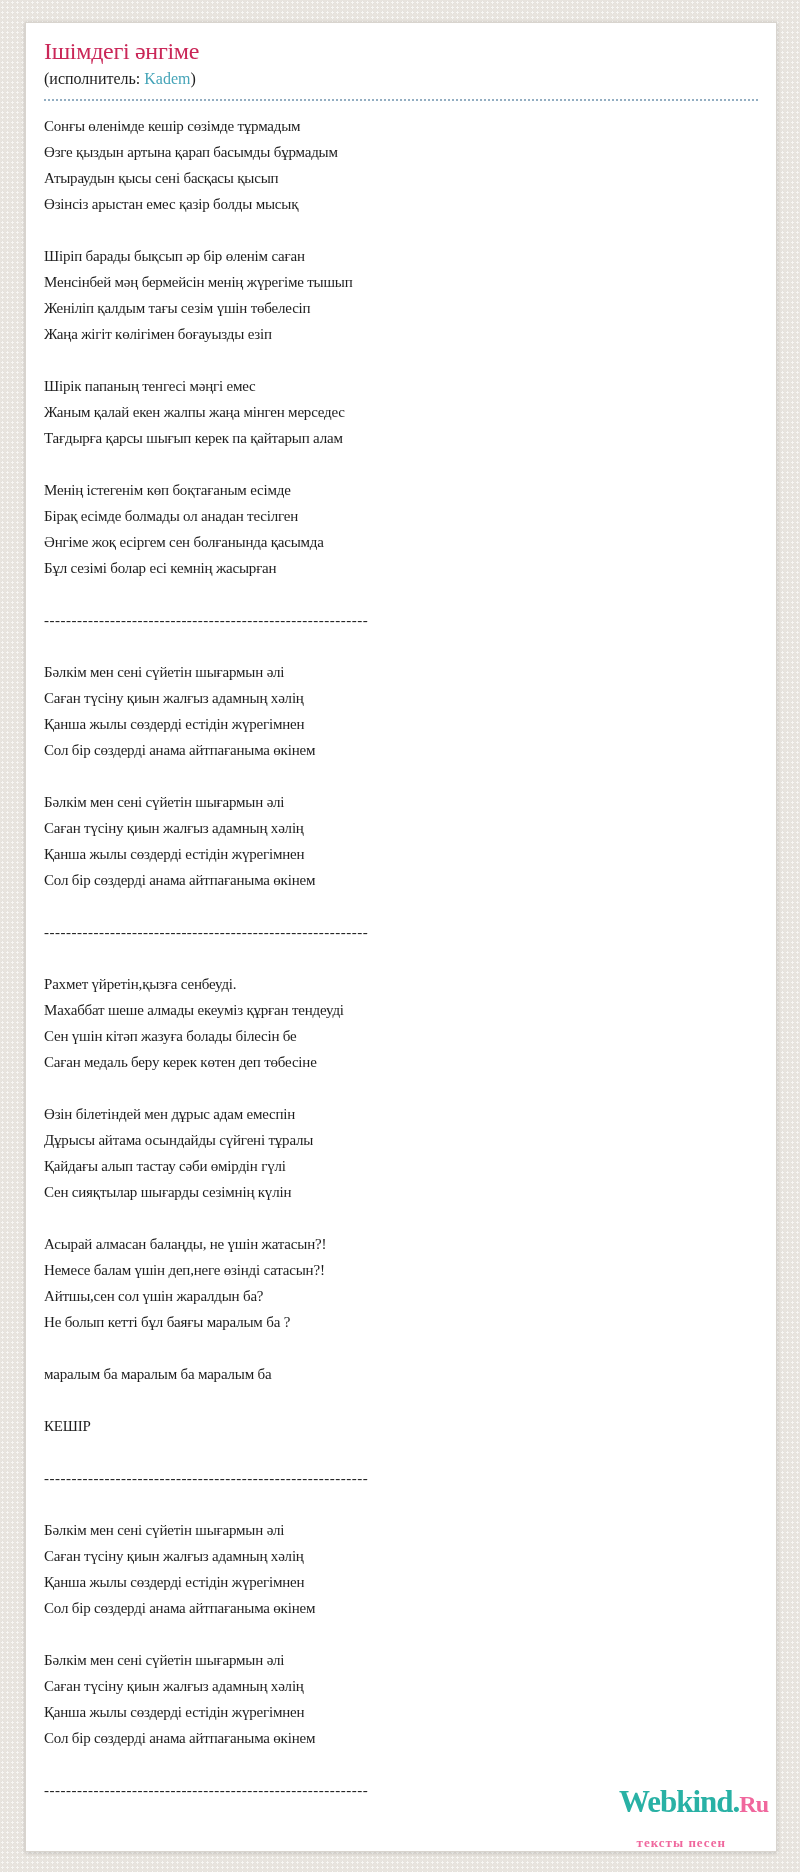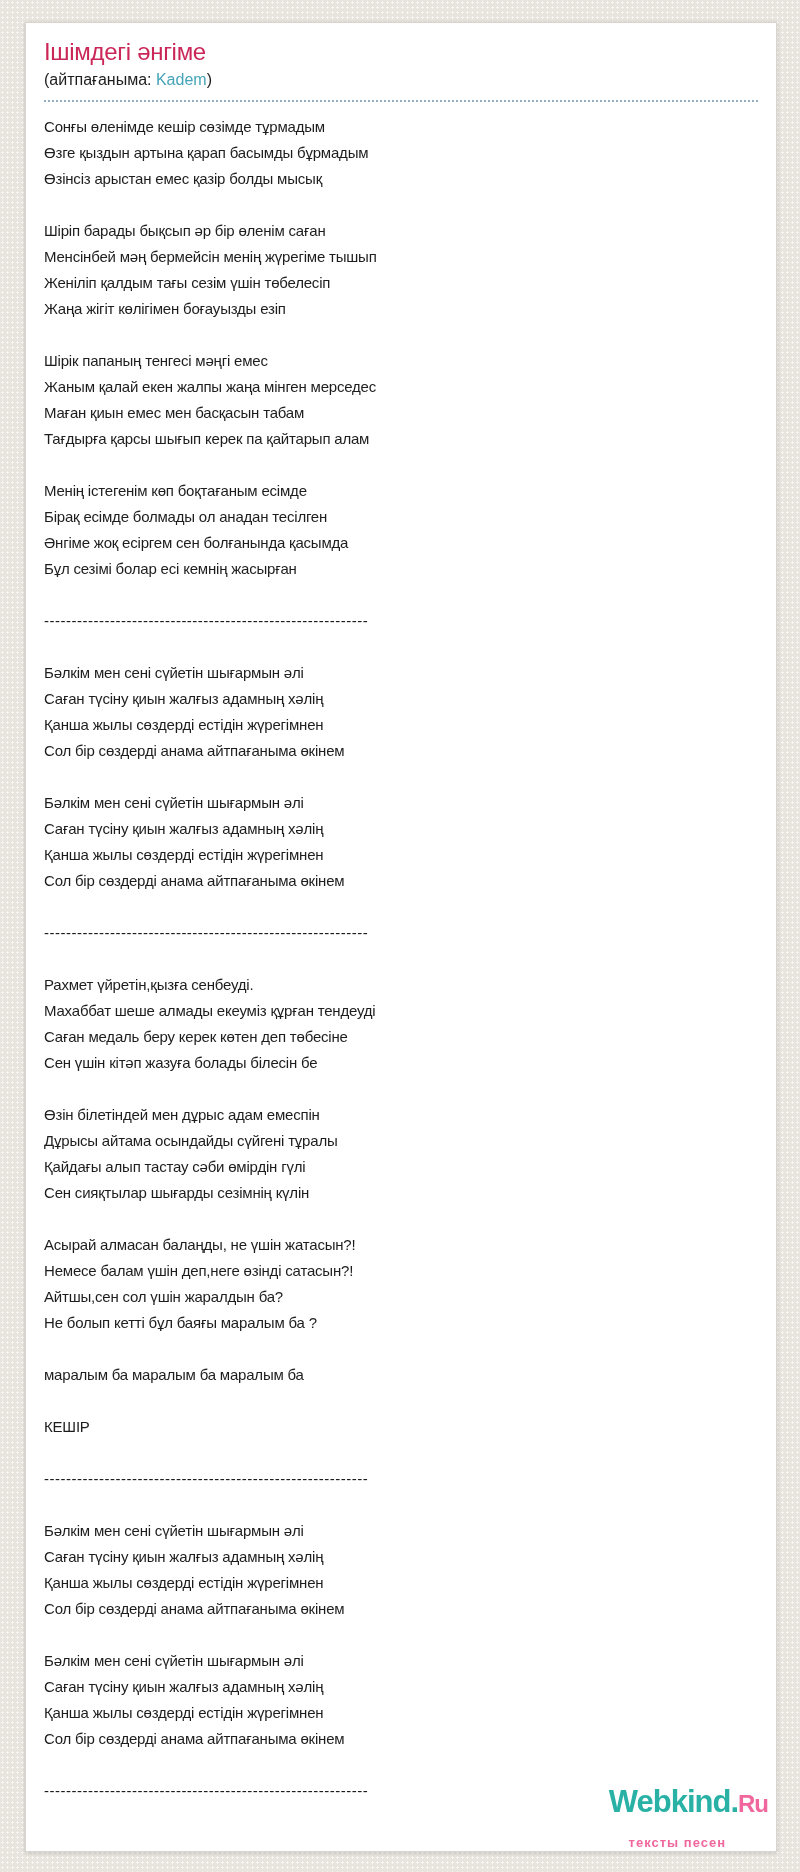--- a/index.html
+++ b/index.html
@@ -8,20 +8,21 @@
     font-family: "Liberation Sans", "DejaVu Sans", sans-serif;
   }
   .page {
     position: relative;
     width: 800px;
     height: 1872px;
     background-color: var(--page_bg, #e8e4de);
     background-image: radial-gradient(rgba(255,255,255,0.65) 1px, rgba(0,0,0,0.02) 1.4px, transparent 1.5px);
     background-size: 5px 5px;
     overflow: hidden;
+    font-family: Liberation Serif, serif;
   }
   .card {
     position: absolute;
     left: 25px;
     top: 22px;
     width: 752px;
     height: 1830px;
     box-sizing: border-box;
     background: var(--card_bg, #ffffff);
     border: 1px solid #d8d4ce;
@@ -86,35 +87,35 @@
   }
 </style>
 </head>
 <body>
 
 <div class="page">
   <div class="card">
 
     <h1 class="song-title">Ішімдегі әнгіме</h1>
 
-    <div class="artist-row"><span>(айтпағаныма: </span><a class="artist-link">Kadem</a><span>)</span></div>
+    <div class="artist-row"><span>(исполнитель: </span><a class="artist-link">Kadem</a><span>)</span></div>
 
     <div class="lyrics" id="lyrics">
         <div class="lyric-line">Сонғы өленімде кешір сөзімде тұрмадым</div>
         <div class="lyric-line">Өзге қыздын артына қарап басымды бұрмадым</div>
+        <div class="lyric-line">Атыраудын қысы сені басқасы қысып</div>
         <div class="lyric-line">Өзінсіз арыстан емес қазір болды мысық</div>
         <div class="lyric-line">&nbsp;</div>
         <div class="lyric-line">Шіріп барады бықсып әр бір өленім саған</div>
         <div class="lyric-line">Менсінбей мәң бермейсін менің жүрегіме тышып</div>
         <div class="lyric-line">Женіліп қалдым тағы сезім үшін төбелесіп</div>
         <div class="lyric-line">Жаңа жігіт көлігімен боғауызды езіп</div>
         <div class="lyric-line">&nbsp;</div>
         <div class="lyric-line">Шірік папаның тенгесі мәңгі емес</div>
         <div class="lyric-line">Жаным қалай екен жалпы жаңа мінген мерседес</div>
-        <div class="lyric-line">Маған қиын емес мен басқасын табам</div>
         <div class="lyric-line">Тағдырға қарсы шығып керек па қайтарып алам</div>
         <div class="lyric-line">&nbsp;</div>
         <div class="lyric-line">Менің істегенім көп боқтағаным есімде</div>
         <div class="lyric-line">Бірақ есімде болмады ол анадан тесілген</div>
         <div class="lyric-line">Әнгіме жоқ есіргем сен болғанында қасымда</div>
         <div class="lyric-line">Бұл сезімі болар есі кемнің жасырған</div>
         <div class="lyric-line">&nbsp;</div>
         <div class="lyric-line separator">-----------------------------------------------------------</div>
         <div class="lyric-line">&nbsp;</div>
         <div class="lyric-line">Бәлкім мен сені сүйетін шығармын әлі</div>
@@ -124,22 +125,22 @@
         <div class="lyric-line">&nbsp;</div>
         <div class="lyric-line">Бәлкім мен сені сүйетін шығармын әлі</div>
         <div class="lyric-line">Саған түсіну қиын жалғыз адамның хәлің</div>
         <div class="lyric-line">Қанша жылы сөздерді естідін жүрегімнен</div>
         <div class="lyric-line">Сол бір сөздерді анама айтпағаныма өкінем</div>
         <div class="lyric-line">&nbsp;</div>
         <div class="lyric-line separator">-----------------------------------------------------------</div>
         <div class="lyric-line">&nbsp;</div>
         <div class="lyric-line">Рахмет үйретін,қызға сенбеуді.</div>
         <div class="lyric-line">Махаббат шеше алмады екеуміз құрған тендеуді</div>
+        <div class="lyric-line">Сен үшін кітәп жазуға болады білесін бе</div>
         <div class="lyric-line">Саған медаль беру керек көтен деп төбесіне</div>
-        <div class="lyric-line">Сен үшін кітәп жазуға болады білесін бе</div>
         <div class="lyric-line">&nbsp;</div>
         <div class="lyric-line">Өзін білетіндей мен дұрыс адам емеспін</div>
         <div class="lyric-line">Дұрысы айтама осындайды сүйгені тұралы</div>
         <div class="lyric-line">Қайдағы алып тастау сәби өмірдін гүлі</div>
         <div class="lyric-line">Сен сияқтылар шығарды сезімнің күлін</div>
         <div class="lyric-line">&nbsp;</div>
         <div class="lyric-line">Асырай алмасан балаңды, не үшін жатасын?!</div>
         <div class="lyric-line">Немесе балам үшін деп,неге өзінді сатасын?!</div>
         <div class="lyric-line">Айтшы,сен сол үшін жаралдын ба?</div>
         <div class="lyric-line">Не болып кетті бұл баяғы маралым ба ?</div>

